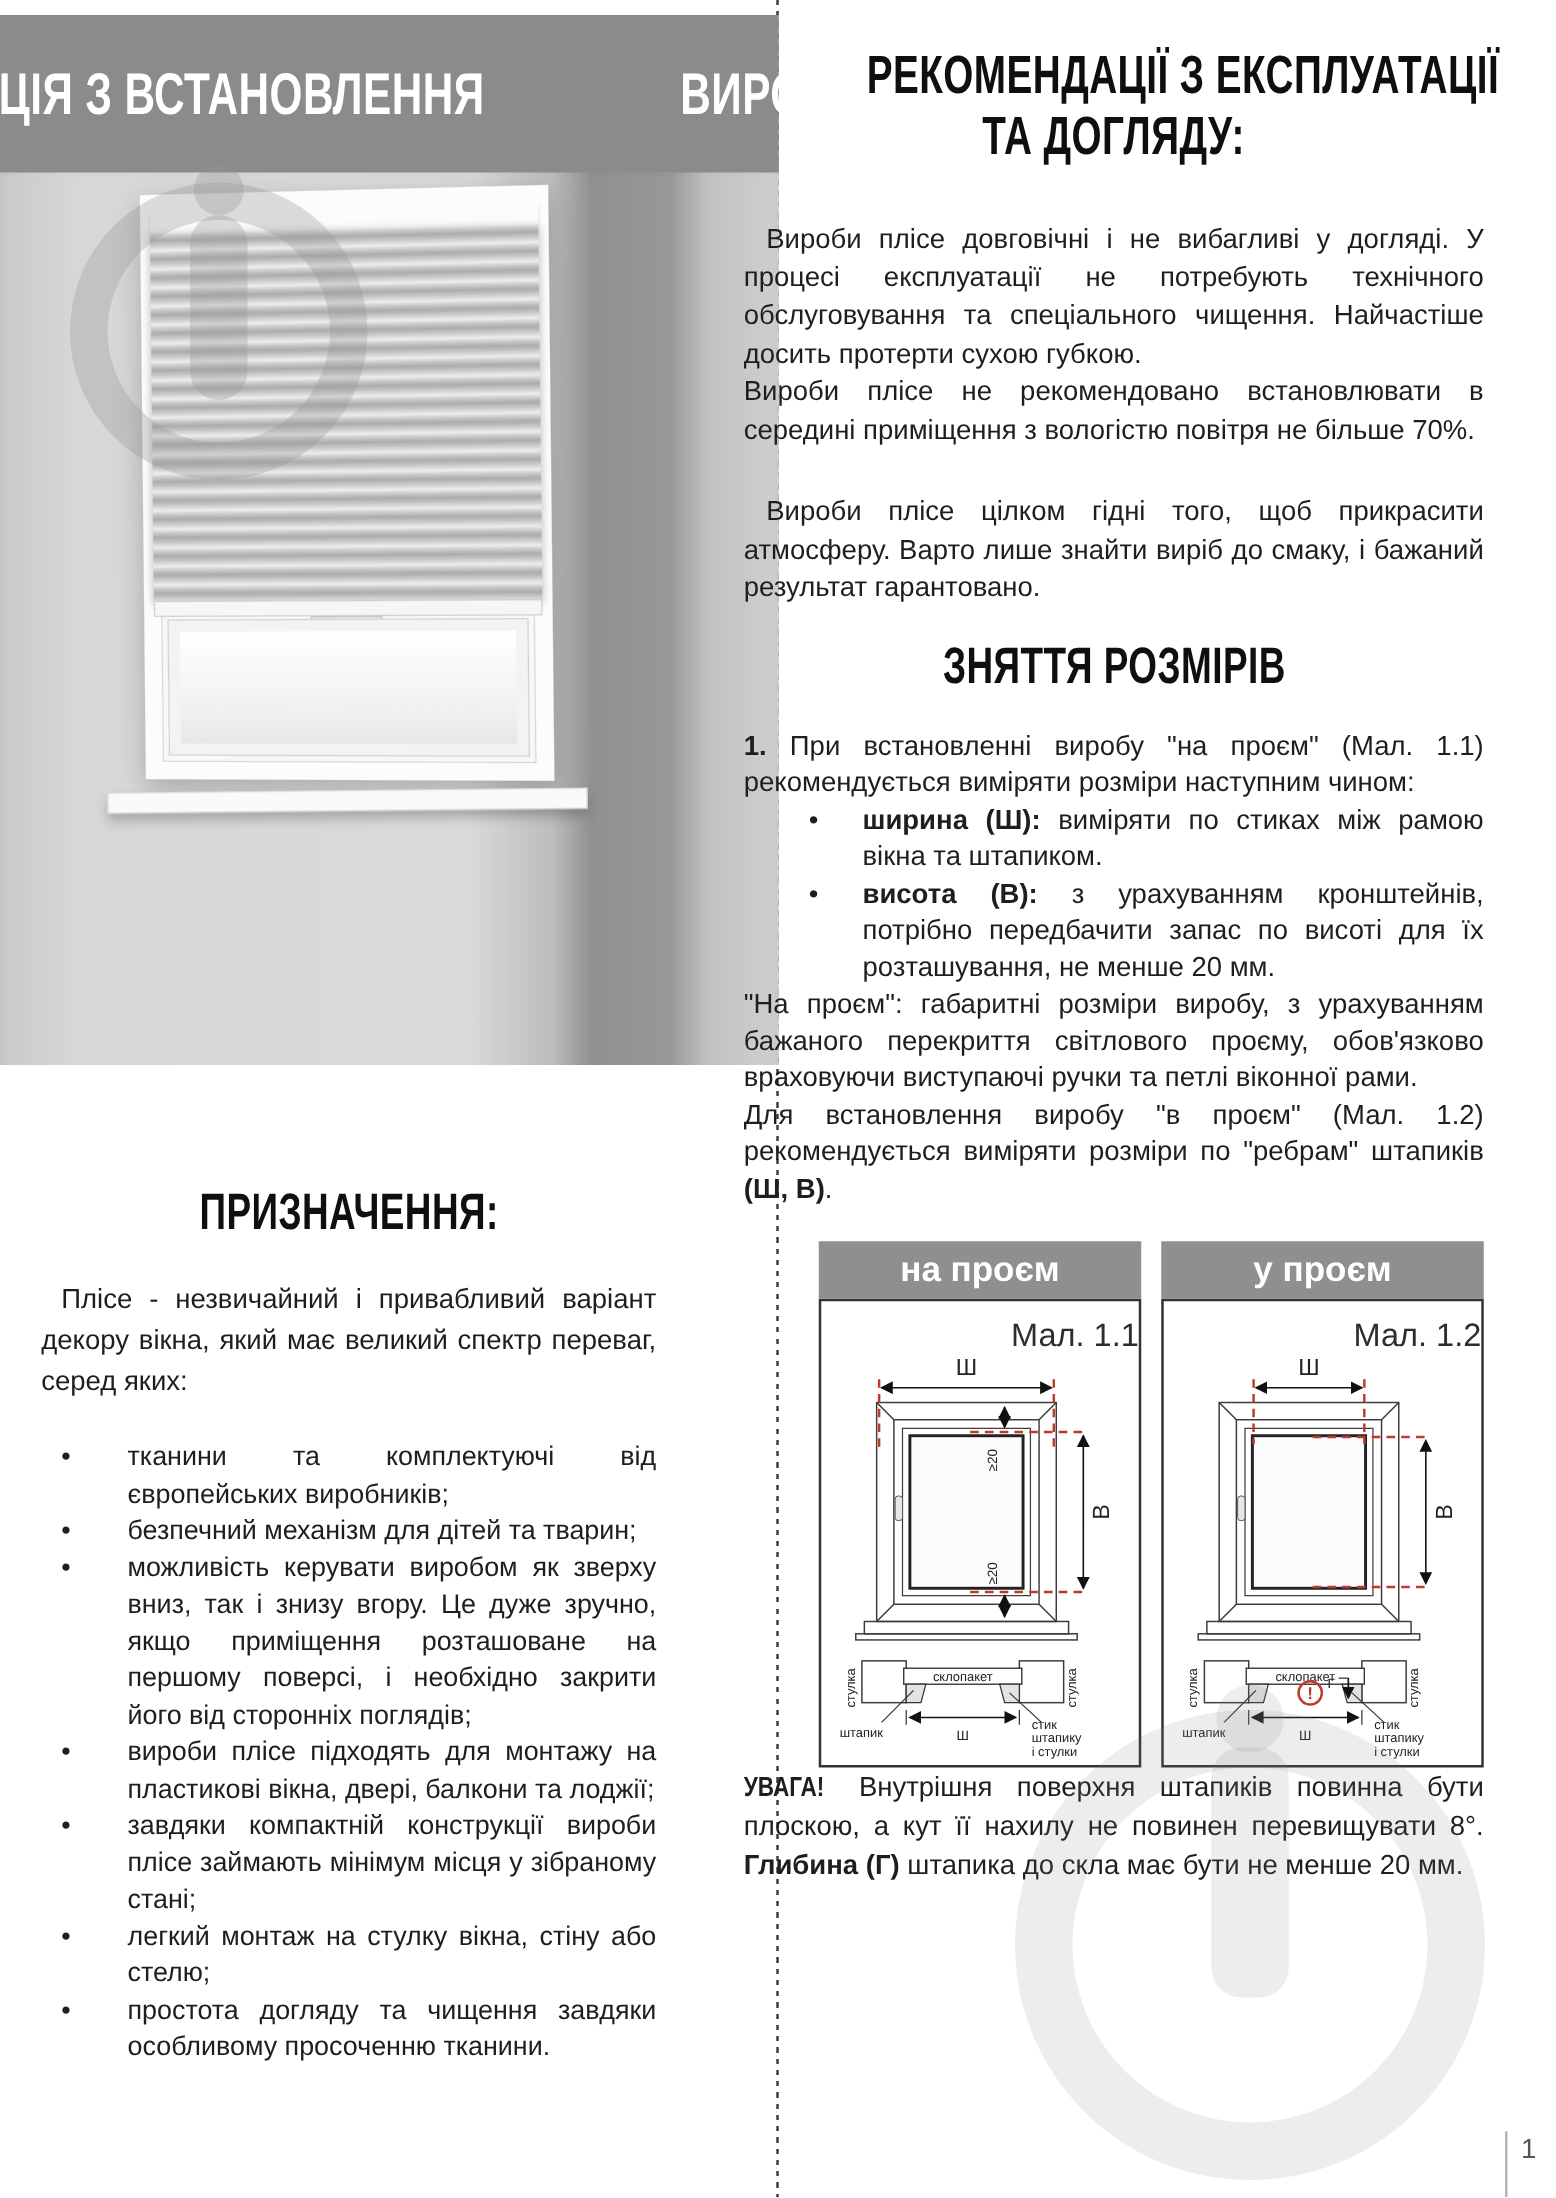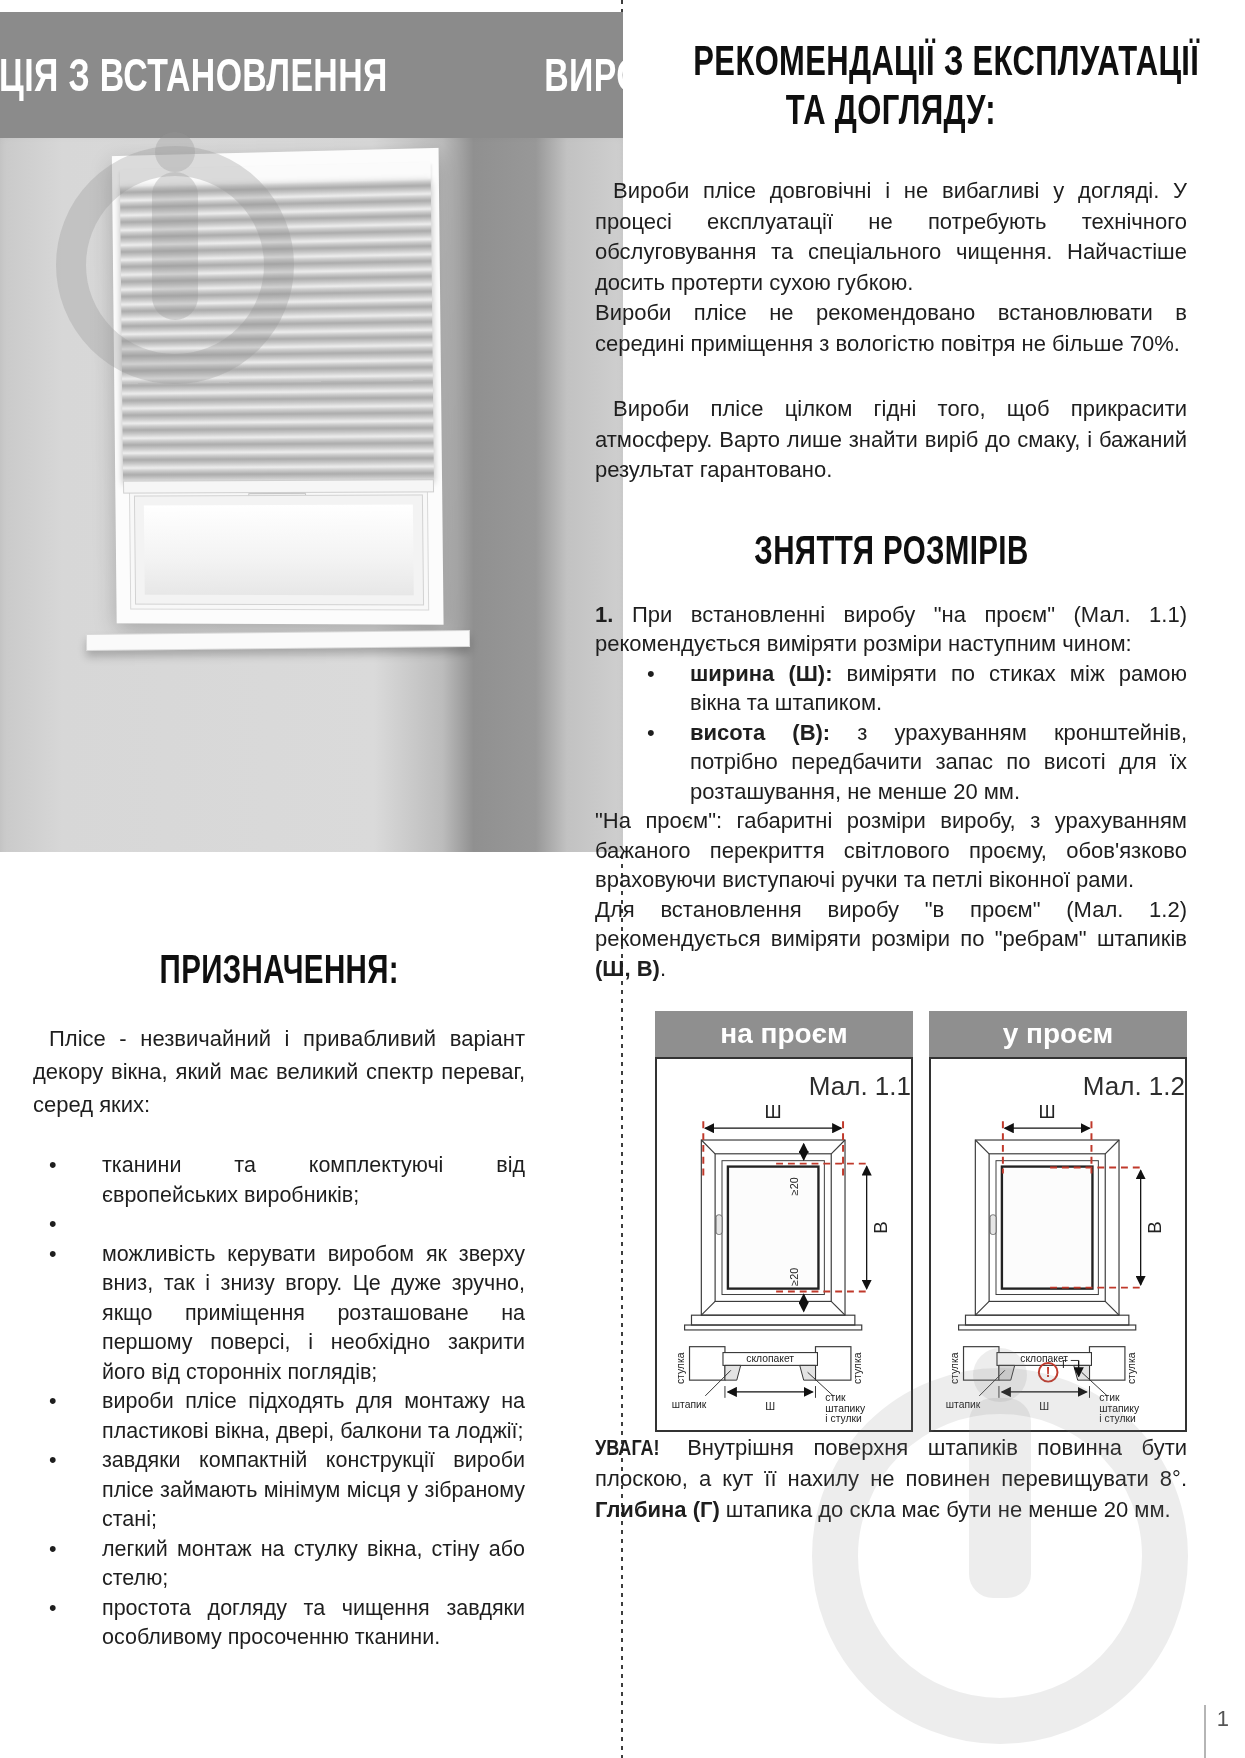--- a/index.html
+++ b/index.html
@@ -65,21 +65,21 @@
   ul.blist li { display:flex; margin:0; }
   ul.purpose li { line-height:29.5px; font-size:21.5px; }
   .dot-l { flex:0 0 69px; padding-left:16px; box-sizing:border-box; }
   .btx { flex:1; text-align:justify; }
   
   .right-col { position:absolute; left:595px; top:0; width:592px; z-index:2; }
   .r-title { margin:36px 0 0 0; font-size:43px; line-height:49px; }
   .body { font-size:22px; line-height:30.5px; text-align:justify; margin:0; }
   .care1 { margin-top:42px; text-indent:18px; }
   .care3 { margin-top:35px; text-indent:18px; }
-  .sizing-h { margin-top:40px; font-size:41px; line-height:48px;text-align:center; }
+  .sizing-h { margin-top:22px; font-size:41px; line-height:48px;text-align:center; }
   .sizing-intro { margin-top:26px; line-height:29.5px; }
   ul.sizing { margin-top:0; }
   ul.sizing li { line-height:29.5px; font-size:22px; }
   .dot-r { flex:0 0 95px; padding-left:52px; box-sizing:border-box; }
   .note { line-height:29.5px; }
   b { font-weight:700; }
   
   .figs-row { display:flex; gap:16px; margin:28px 0 0 60px; }
   .fig { width:262px; margin:0;text-align:right; }
   .fig-tab { height:46px; background:#8f8f8f; color:#fff; font-weight:700; font-size:28px; display:flex; align-items:center; justify-content:center; }
@@ -130,20 +130,21 @@
   <section class="left-text">
     <h2 class="h-cond"><span>ПРИЗНАЧЕННЯ:</span></h2>
     <p class="p-intro">Плісе - незвичайний і привабливий варіант декору вікна, який має великий спектр переваг, серед яких:</p>
     <ul class="blist purpose">
       <li>
           <span class="dot-l">•</span>
           <span class="btx">тканини та комплектуючі від європейських виробників;</span>
         </li>
       <li>
           <span class="dot-l">•</span>
+          <span class="btx">безпечний механізм для дітей та тварин;</span>
         </li>
       <li>
           <span class="dot-l">•</span>
           <span class="btx">можливість керувати виробом як зверху вниз, так і знизу вгору. Це дуже зручно, якщо приміщення розташоване на першому поверсі, і необхідно закрити його від сторонніх поглядів;</span>
         </li>
       <li>
           <span class="dot-l">•</span>
           <span class="btx">вироби плісе підходять для монтажу на пластикові вікна, двері, балкони та лоджії;</span>
         </li>
       <li>

